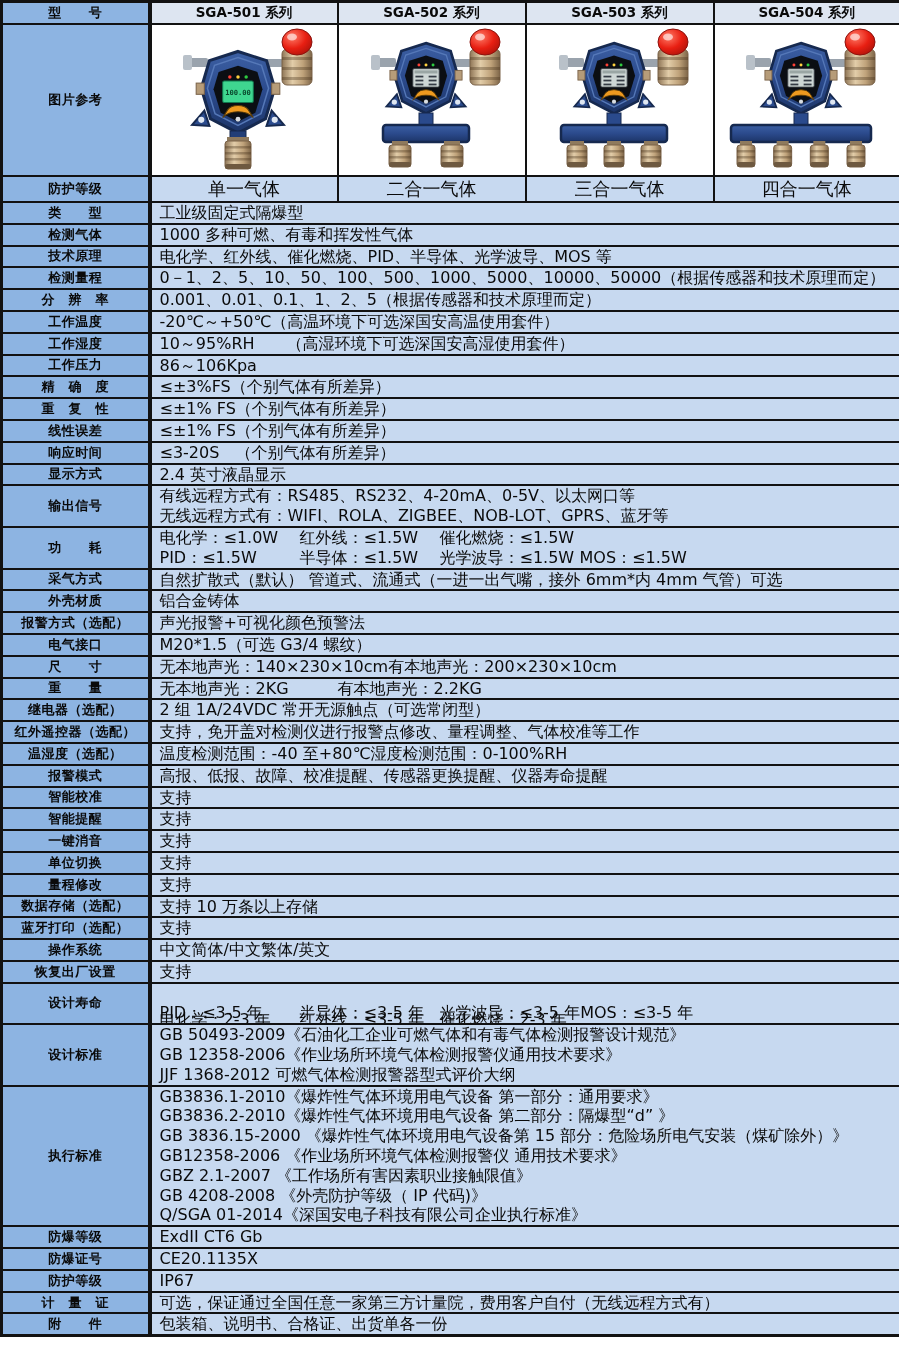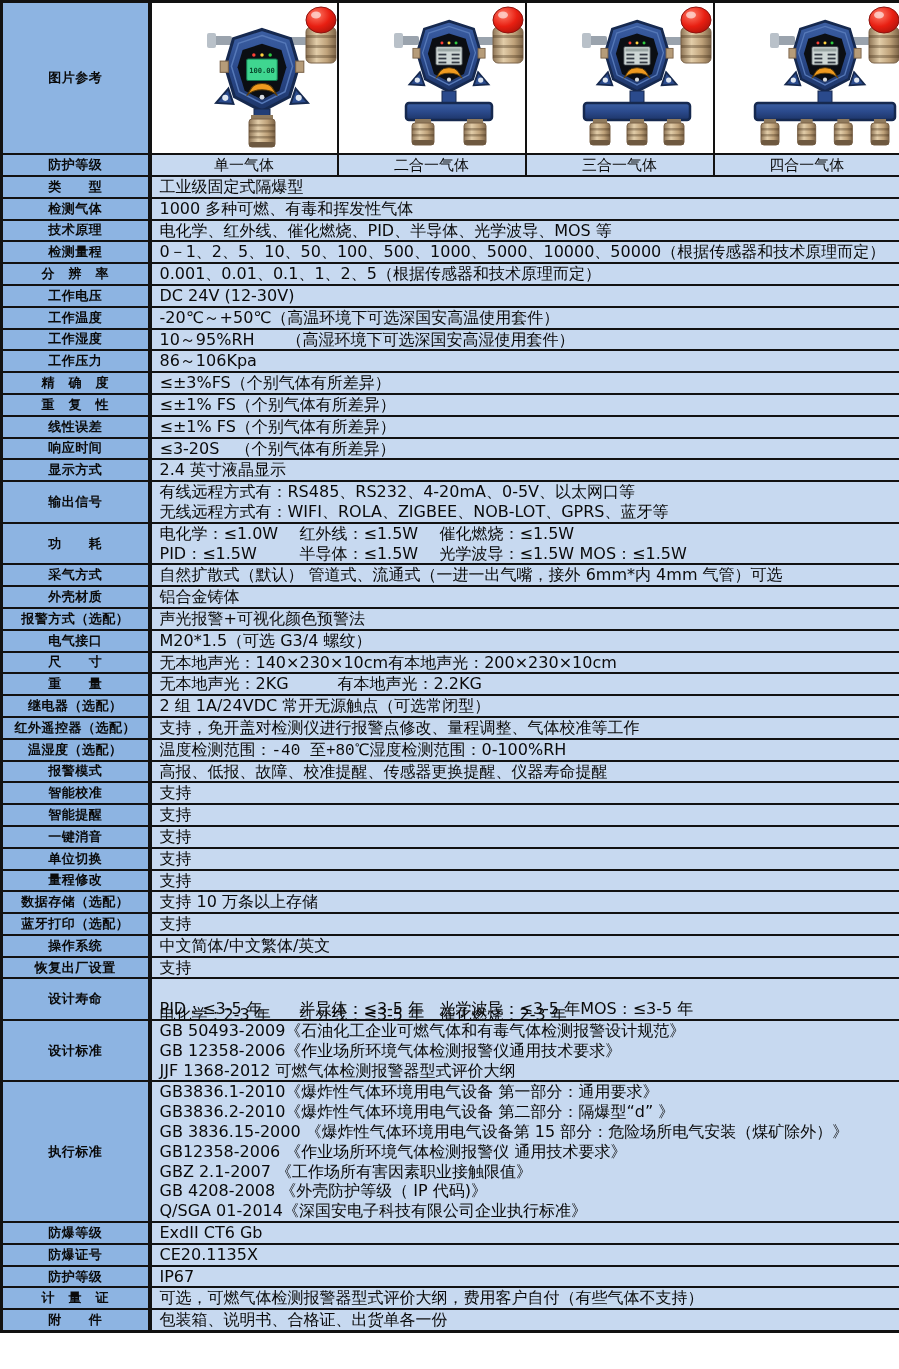--- a/index.html
+++ b/index.html
@@ -3,25 +3,25 @@
 <meta charset="utf-8">
 <style>
   html,body{margin:0;padding:0;background:#fff;}
   body{width:899px;font-family:"DejaVu Sans","Liberation Sans",sans-serif;color:#0a0a0a;}
   .page{width:899px;}
   table{border-collapse:collapse;table-layout:fixed;width:899px;border:3px solid var(--border);}
   th,td{border:2px solid var(--border);padding:0;overflow:hidden;}
   th{background:var(--labelbg);font-size:13px;font-weight:bold;text-align:center;border-right-width:4px;letter-spacing:.5px;}
   td.model{background:var(--headerbg);font-weight:bold;font-size:13.5px;text-align:center;height:20px;}
   td.img{background:var(--imgbg);text-align:center;vertical-align:middle;height:146px;}
-  td.gas{background:var(--valbg);text-align:center;font-size:15px;height:20px;}
+  td.gas{background:var(--valbg);text-align:center;font-size:18px;height:20px;}
   td.val{background:var(--valbg);font-size:16px;text-align:left;padding-left:8px;}
   .line{height:19.8px;line-height:19.8px;white-space:nowrap;}
   .seg{display:inline-block;}
-  .device{display:inline-block;line-height:0;padding-left:24px;}
+  .device{display:inline-block;line-height:0;}
 </style>
 </head>
 <body>
 
 <svg width="0" height="0" style="position:absolute" aria-hidden="true">
   <defs>
     <linearGradient id="brassG" x1="0" y1="0" x2="1" y2="0">
       <stop offset="0" stop-color="#8f7657"></stop>
         <stop offset="0.35" stop-color="#e2cda9"></stop>
       <stop offset="0.7" stop-color="#bfa27a"></stop>
@@ -44,20 +44,27 @@
 <table>
   <colgroup>
     <col style="width:148px">
         <col style="width:188px">
         <col style="width:188px">
         <col style="width:188px">
         <col style="width:187px">
   </colgroup>
   <tbody>
     <tr>
+      <th>型　　号</th>
+      <td class="model">SGA-501 系列</td>
+      <td class="model">SGA-502 系列</td>
+      <td class="model">SGA-503 系列</td>
+      <td class="model">SGA-504 系列</td>
+    </tr>
+    <tr>
       <th>图片参考</th>
       <td class="img"><div class="device"><svg width="184" height="146" viewBox="0 0 184 146">
                 <rect x="105" y="34" width="32" height="8" rx="2" fill="#9aa3ad"></rect>
                 <rect x="38" y="33" width="18" height="9" rx="2" fill="#9aa3ad"></rect>
                 <rect x="31" y="30" width="9" height="15" rx="2" fill="#b9c1c9"></rect>
                 <g>
                   <rect x="130" y="24" width="30" height="36" rx="5" fill="url(#brassG)" stroke="#7a6248"></rect>
                   <rect x="130" y="32" width="30" height="3" fill="rgba(70,50,25,.35)"></rect>
                   <rect x="130" y="42" width="30" height="3" fill="rgba(70,50,25,.35)"></rect>
                   <rect x="130" y="52" width="30" height="3" fill="rgba(70,50,25,.35)"></rect>
@@ -306,26 +313,20 @@
             <div class="line"><span class="seg">0－1、2、5、10、50、100、500、1000、5000、10000、50000（根据传感器和技术原理而定）</span></div>
           </td>
         </tr>
         <tr>
           <th>分　辨　率</th>
           <td colspan="4" class="val">
             <div class="line"><span class="seg">0.001、0.01、0.1、1、2、5（根据传感器和技术原理而定）</span></div>
           </td>
         </tr>
         <tr>
-          <th>工作电压</th>
-          <td colspan="4" class="val">
-            <div class="line"><span class="seg">DC 24V (12-30V)</span></div>
-          </td>
-        </tr>
-        <tr>
           <th>工作温度</th>
           <td colspan="4" class="val">
             <div class="line"><span class="seg">-20℃～+50℃（高温环境下可选深国安高温使用套件）</span></div>
           </td>
         </tr>
         <tr>
           <th>工作湿度</th>
           <td colspan="4" class="val">
             <div class="line"><span class="seg">10～95%RH　　（高湿环境下可选深国安高湿使用套件）</span></div>
           </td>
@@ -424,21 +425,21 @@
         </tr>
         <tr>
           <th>红外遥控器（选配）</th>
           <td colspan="4" class="val">
             <div class="line"><span class="seg">支持，免开盖对检测仪进行报警点修改、量程调整、气体校准等工作</span></div>
           </td>
         </tr>
         <tr>
           <th>温湿度（选配）</th>
           <td colspan="4" class="val">
-            <div class="line"><span class="seg" style="min-width: 172px; font-family: Liberation Mono, monospace;">温度检测范围：-40 至+80℃</span><span class="seg">湿度检测范围：0-100%RH</span></div>
+            <div class="line"><span class="seg" style="min-width: 172px;">温度检测范围：-40 至+80℃</span><span class="seg">湿度检测范围：0-100%RH</span></div>
           </td>
         </tr>
         <tr>
           <th>报警模式</th>
           <td colspan="4" class="val">
             <div class="line"><span class="seg">高报、低报、故障、校准提醒、传感器更换提醒、仪器寿命提醒</span></div>
           </td>
         </tr>
         <tr>
           <th>智能校准</th>
@@ -535,21 +536,21 @@
         </tr>
         <tr>
           <th>防护等级</th>
           <td colspan="4" class="val">
             <div class="line"><span class="seg">IP67</span></div>
           </td>
         </tr>
         <tr>
           <th>计　量　证</th>
           <td colspan="4" class="val">
-            <div class="line"><span class="seg">可选，可燃气体检测报警器型式评价大纲，费用客户自付（有些气体不支持）</span></div>
+            <div class="line"><span class="seg">可选，保证通过全国任意一家第三方计量院，费用客户自付（无线远程方式有）</span></div>
           </td>
         </tr>
         <tr>
           <th>附　　件</th>
           <td colspan="4" class="val">
             <div class="line"><span class="seg">包装箱、说明书、合格证、出货单各一份</span></div>
           </td>
         </tr>
       </tbody>
 </table>

